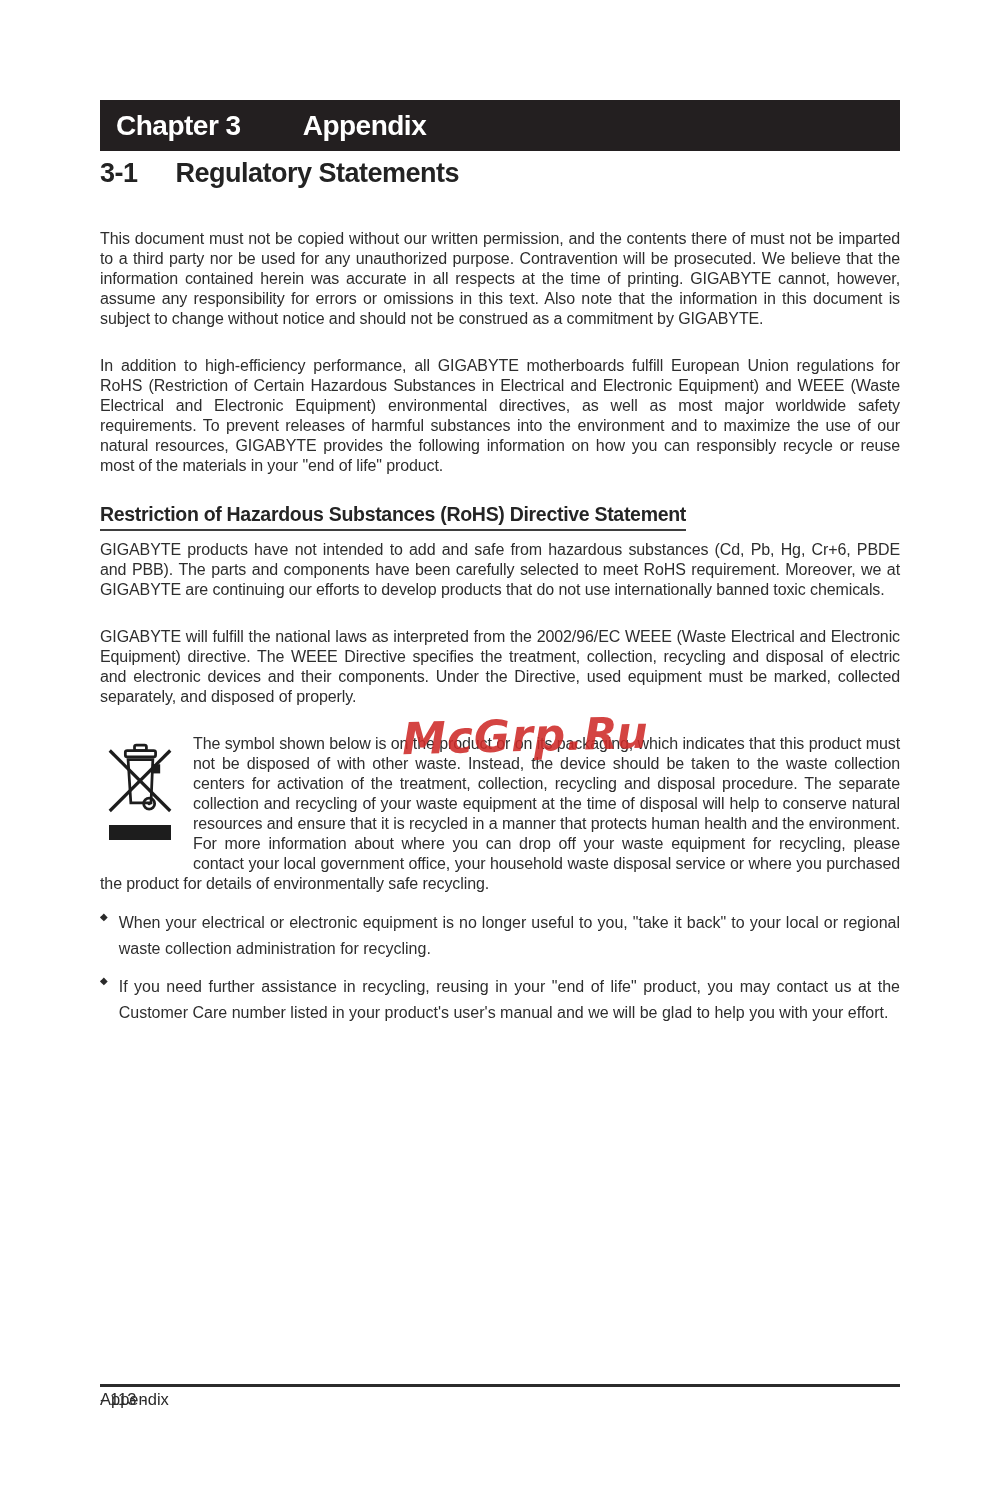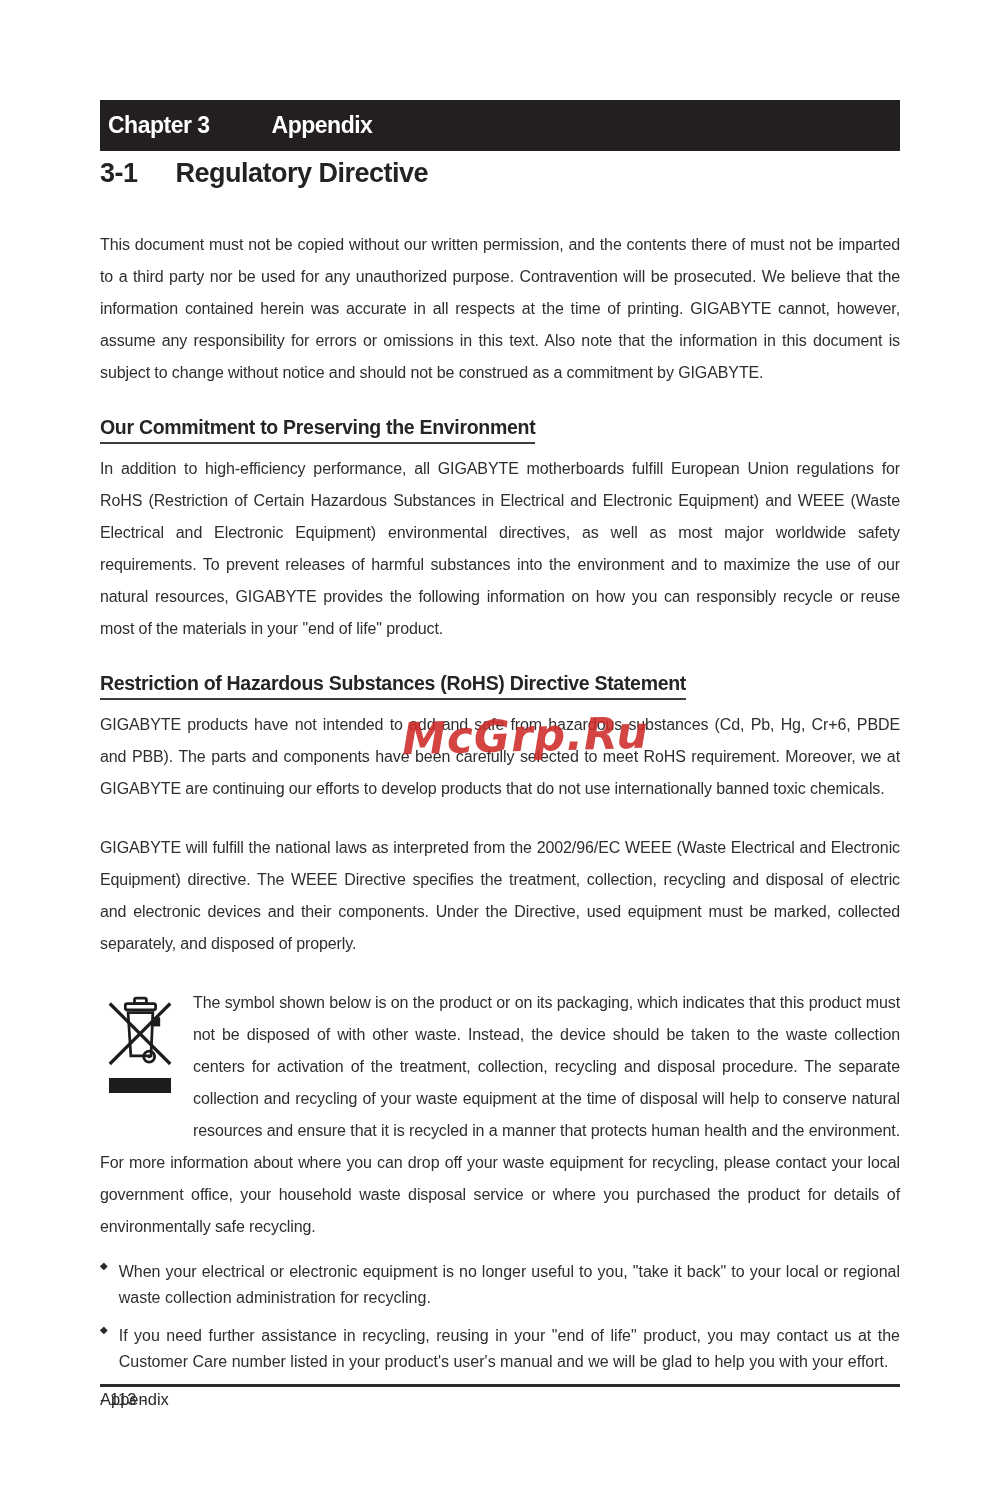--- a/index.html
+++ b/index.html
@@ -3,32 +3,32 @@
 <meta charset="utf-8">
 <style>
   html,body{margin:0;padding:0;background:#ffffff;}
   .page{
     position:relative;width:1000px;height:1486px;background:#ffffff;
     font-family:"Liberation Sans",sans-serif;color:#2e2e2e;overflow:hidden;
   }
   .content{position:absolute;left:100px;top:100px;width:800px;}
   .chapter-bar{
     background:#231f20;color:#ffffff;height:51px;display:flex;align-items:center;
-    gap:62px;padding-left:8px;font-weight:bold;font-size:23px;letter-spacing:-0.5px;
+    gap:62px;padding-left:16px;font-weight:bold;font-size:28px;letter-spacing:-0.5px;
   }
   .doc-title{
     display:flex;gap:38px;font-weight:bold;font-size:27px;margin-top:7px;
     color:#232323;letter-spacing:-0.5px;text-align:center;
   }
   .section{margin-top:27px;}
   .section.first{margin-top:40px;}
   .section-heading{font-size:19.5px;font-weight:bold;letter-spacing:-0.3px;color:#252525;}
   .section-heading .ul{display:inline-block;border-bottom:2.5px solid #3e3e3e;padding-bottom:3px;}
   .para{
-    margin-top:9px;font-size:16px;line-height:32px;text-align:justify;
+    margin-top:9px;font-size:16px;line-height:20px;text-align:justify;
     letter-spacing:-0.1px;color:#2e2e2e;
   }
   .weee-float{
     float:left;width:80px;height:126px;margin-right:13px;display:flex;
     flex-direction:column;align-items:center;gap:6px;padding-top:3px;
   }
   .weee-bar{width:62px;height:15px;background:#1d1d1d;}
   .bullets{margin-top:8px;clear:both;}
   .bullet{display:flex;gap:11px;margin-top:3px;font-size:16px;line-height:26.3px;text-align:justify;}
   .bullet .diamond{flex:0 0 auto;font-size:10px;line-height:26.3px;margin-top:2px;color:#2a2a2a;}
@@ -54,31 +54,28 @@
 
   <div class="content">
 
     <div class="chapter-bar">
       <span>Chapter 3</span>
       <span>Appendix</span>
     </div>
 
     <div class="doc-title">
       <span>3-1</span>
-      <span>Regulatory Directive</span>
+      <span>Regulatory Statements</span>
     </div>
 
     <div class="section first">
       <div class="para">This document must not be copied without our written permission, and the contents there of must not be imparted to a third party nor be used for any unauthorized purpose. Contravention will be prosecuted. We believe that the information contained herein was accurate in all respects at the time of printing. GIGABYTE cannot, however, assume any responsibility for errors or omissions in this text. Also note that the information in this document is subject to change without notice and should not be construed as a commitment by GIGABYTE.</div>
     </div>
 
     <div class="section">
-      <div class="section-heading">
-        <span class="ul">Our Commitment to Preserving the Environment</span>
-      </div>
       <div class="para">In addition to high-efficiency performance, all GIGABYTE motherboards fulfill European Union regulations for RoHS (Restriction of Certain Hazardous Substances in Electrical and Electronic Equipment) and WEEE (Waste Electrical and Electronic Equipment) environmental directives, as well as most major worldwide safety requirements. To prevent releases of harmful substances into the environment and to maximize the use of our natural resources, GIGABYTE provides the following information on how you can responsibly recycle or reuse most of the materials in your "end of life" product.</div>
     </div>
 
     <div class="section">
       <div class="section-heading">
         <span class="ul">Restriction of Hazardous Substances (RoHS) Directive Statement</span>
       </div>
       <div class="para">GIGABYTE products have not intended to add and safe from hazardous substances (Cd, Pb, Hg, Cr+6, PBDE and PBB). The parts and components have been carefully selected to meet RoHS requirement. Moreover, we at GIGABYTE are continuing our efforts to develop products that do not use internationally banned toxic chemicals.</div>
     </div>
 

